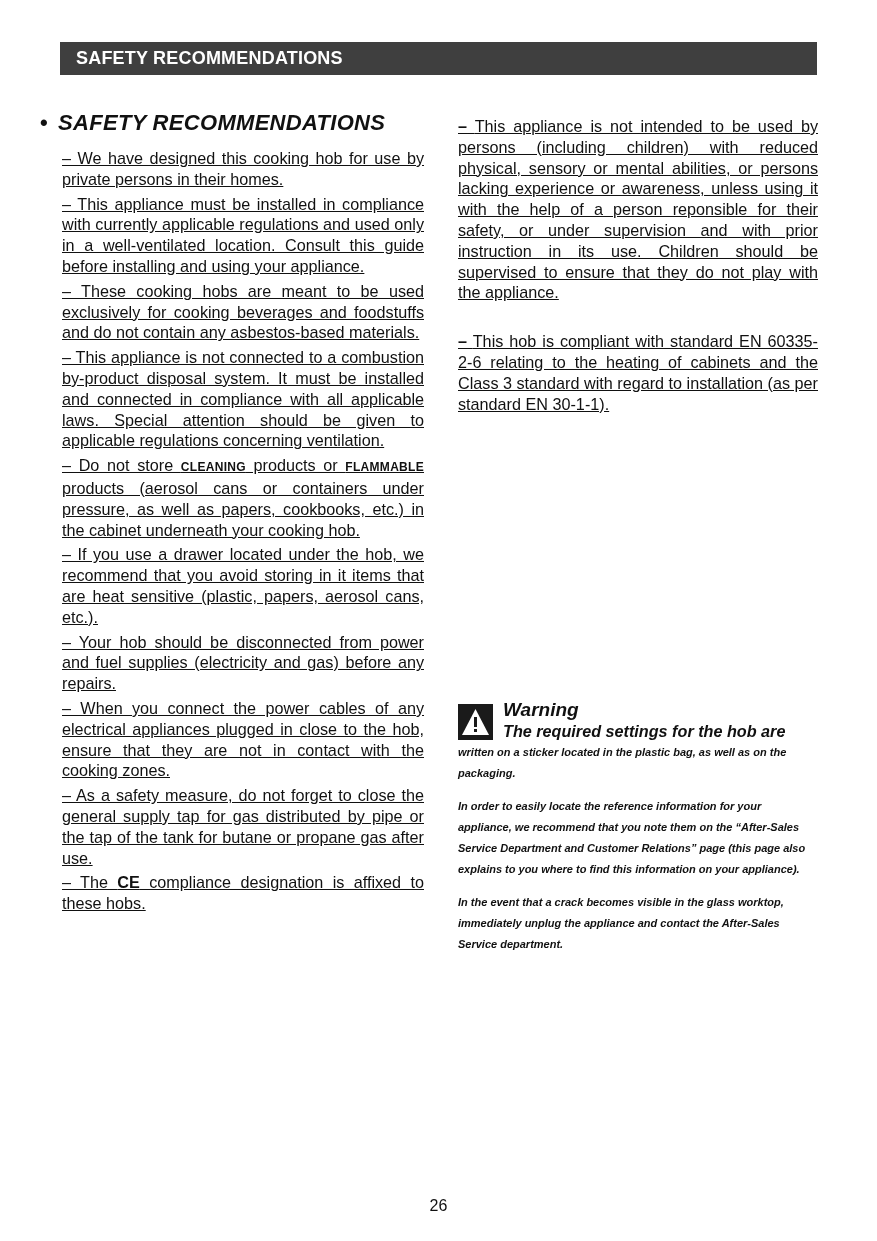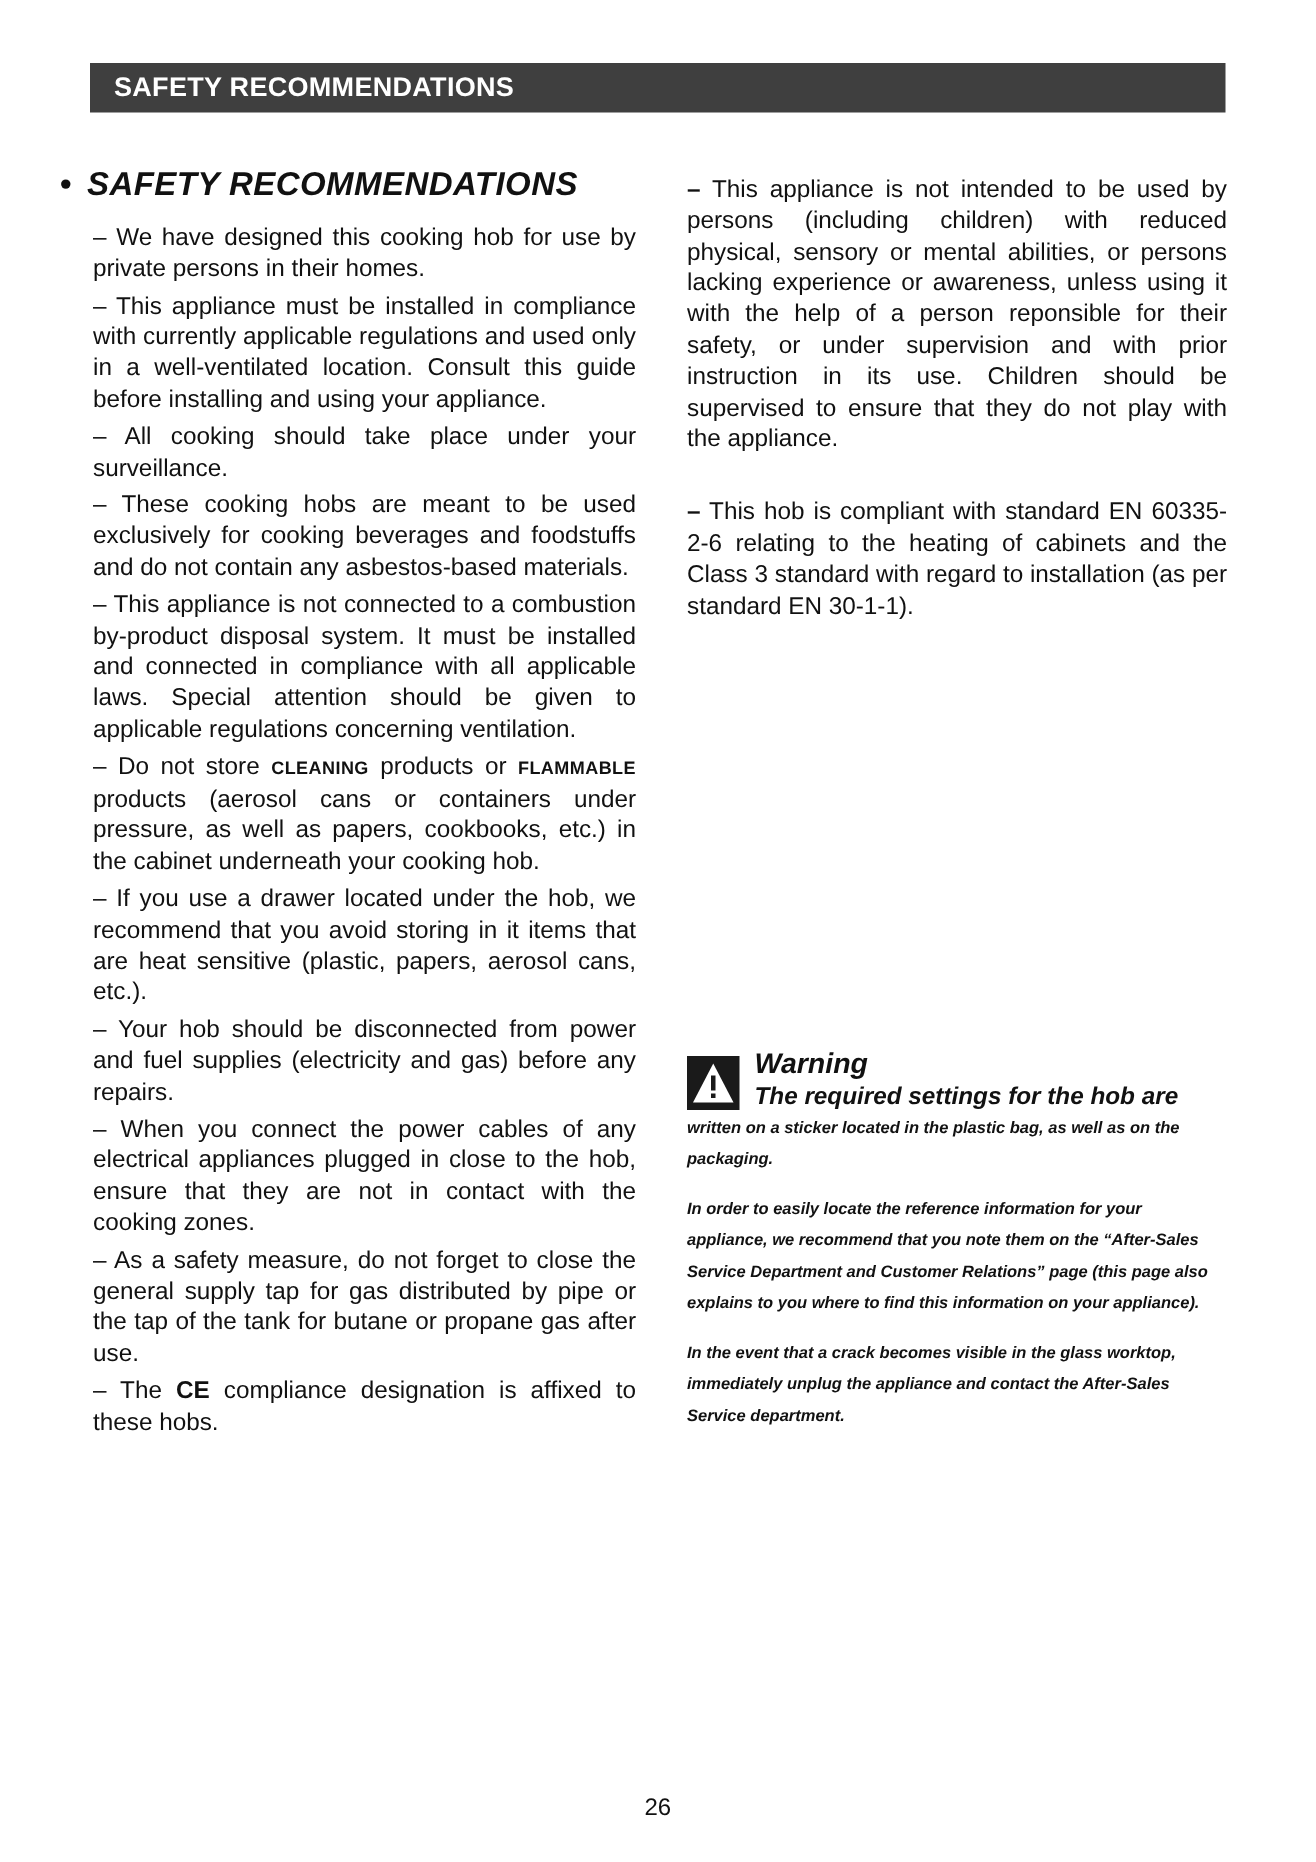--- a/index.html
+++ b/index.html
@@ -20,20 +20,21 @@
       position: absolute; left: 458px; top: 116px; width: 360px;
     }
     .section-title {
       font-size: 22px; font-weight: bold; font-style: italic;
       margin: 0 0 10px 0; line-height: 30px; letter-spacing: 0.3px;
     }
     .section-title .bullet { font-style: normal; margin-right: 10px; }
     .para {
       font-size: 16.2px; line-height: 20.8px; text-align: justify;
       margin: 0 0 4px 22px;
+      text-decoration: underline;
     }
     .col-right .para { margin-left: 0; }
     .smallcaps { font-size: 12px; font-weight: bold; letter-spacing: 0.3px; }
     .ce { font-weight: bold; }
     .dash-bold { font-weight: bold; }
     .gap { height: 24px; }
     .warning {
       position: absolute; left: 458px; top: 699px; width: 360px;
     }
     .warning-head { display: flex; align-items: center; }
@@ -62,21 +63,20 @@
 <div class="header-bar">
   <span>SAFETY RECOMMENDATIONS</span>
 </div>
 
 <div class="col-left">
   <div class="section-title">
     <span class="bullet">•</span><span>SAFETY  RECOMMENDATIONS</span>
   </div>
   <p class="para">– We have designed this cooking hob for use by private persons in their homes.</p>
   <p class="para">– This appliance must be installed in compliance with currently applicable regulations and used only in a well-ventilated location. Consult this guide before installing and using your appliance.</p>
-  <p class="para">– All cooking should take place under your surveillance.</p>
   <p class="para">– These cooking hobs are meant to be used exclusively for cooking beverages and foodstuffs and do not contain any asbestos-based materials.</p>
   <p class="para">– This appliance is not connected to a combustion by-product disposal system. It must be installed and connected in compliance with all applicable laws. Special attention should be given to applicable regulations concerning ventilation.</p>
   <p class="para"><span>– Do not store </span><span class="smallcaps">CLEANING</span><span> products or </span><span class="smallcaps">FLAMMABLE</span><span> products (aerosol cans or containers under pressure, as well as papers, cookbooks, etc.) in the cabinet underneath your cooking hob.</span></p>
   <p class="para">– If you use a drawer located under the hob, we recommend that you avoid storing in it items that are heat sensitive (plastic, papers, aerosol cans, etc.).</p>
   <p class="para">– Your hob should be disconnected from power and fuel supplies (electricity and gas) before any repairs.</p>
   <p class="para">– When you connect the power cables of any electrical appliances plugged in close to the hob, ensure that they are not in contact with the cooking zones.</p>
   <p class="para">– As a safety measure, do not forget to close the general supply tap for gas distributed by pipe or the tap of the tank for butane or propane gas after use.</p>
   <p class="para"><span>– The </span><span class="ce">CE</span><span> compliance designation is affixed to these hobs.</span></p>
 </div>
 

